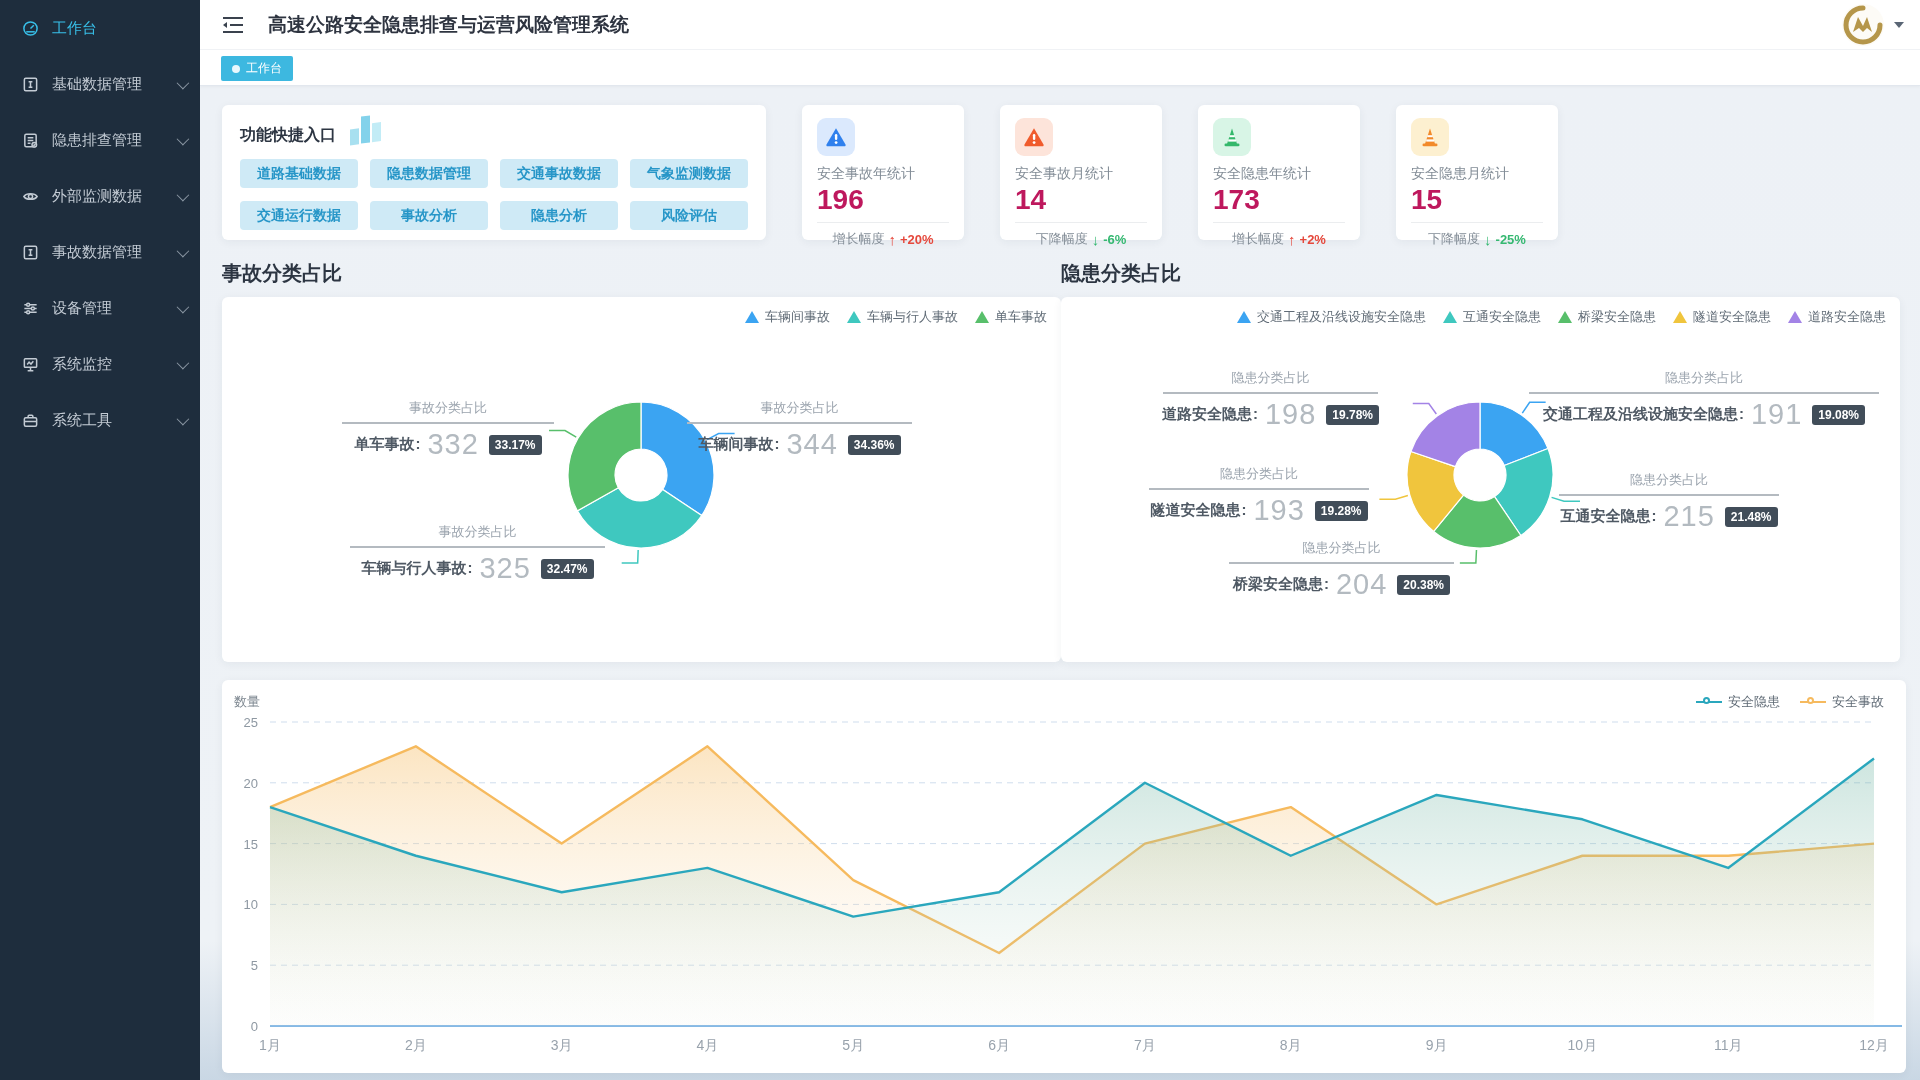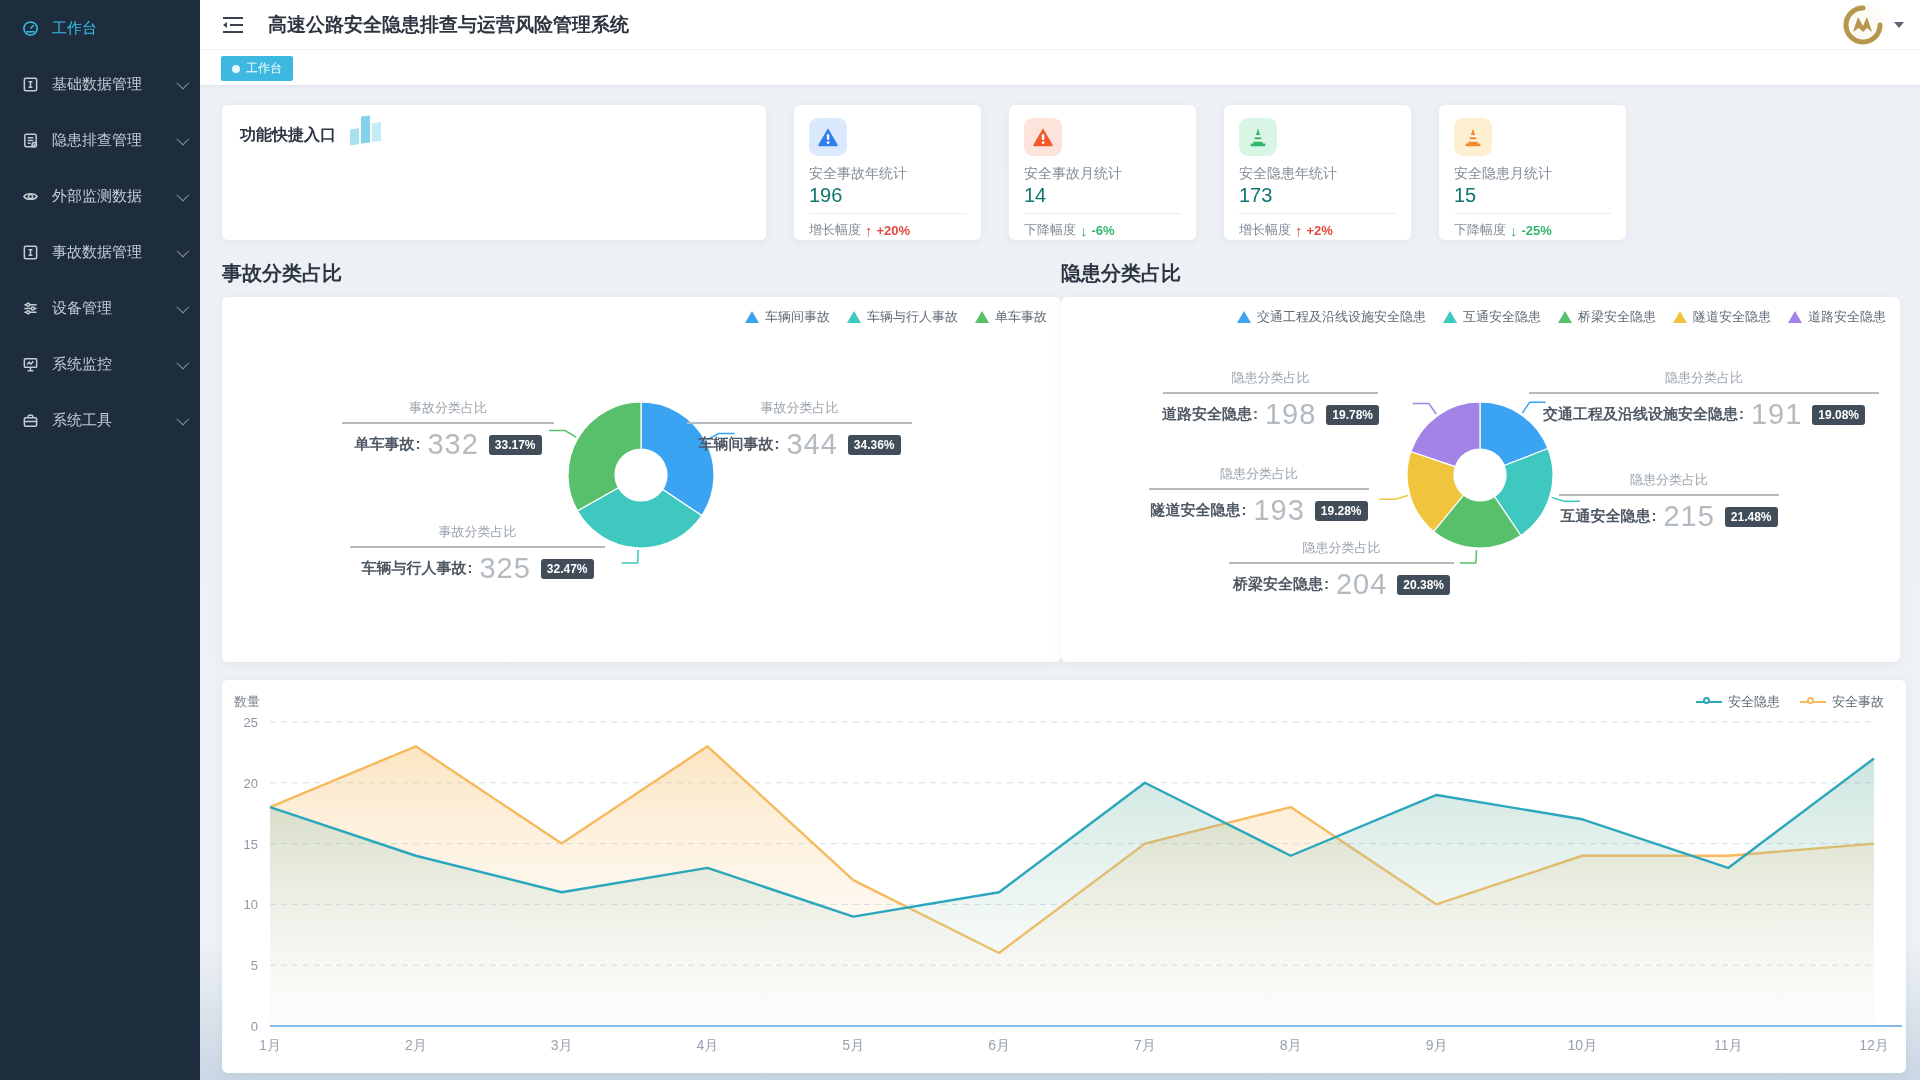--- a/index.html
+++ b/index.html
@@ -42,28 +42,28 @@
 
   
   .row1 { display:flex; }
   .quick-card { width:544px; height:135px; padding:17px 18px; }
   .quick-head { display:flex; align-items:center; }
   .quick-title { font-size:16px; font-weight:bold; color:#2c3542; }
   .quick-3d { width:40px; height:34px; margin-left:10px; margin-top:-8px; }
   .quick-grid { display:grid; grid-template-columns:repeat(4,118px); gap:13px 12px; margin-top:11px; }
   .qbtn { height:29px; background:#cfeaf6; color:#2796c8; font-size:14px; font-weight:600;
     border:none; border-radius:4px; cursor:pointer; font-family:inherit; }
-  .stat-card { width:187px; height:135px; margin-left:28px; padding:13px 15px; }
+  .stat-card { width:162px; height:135px; margin-left:36px; padding:13px 15px; }
   .row1 .stat-card:first-of-type { margin-left:50px; }
   .stat-ico { width:38px; height:38px; border-radius:9px; display:flex; align-items:center; justify-content:center; }
   .stat-ico svg { width:24px; height:24px; }
   .stat-label { font-size:14px; color:#828c96; margin-top:9px; }
-  .stat-value { font-size:20px; font-weight:normal; color:#0f766e; margin-top:1px; }
+  .stat-value { font-size:28px; font-weight:bold; color:#be185d; margin-top:1px; }
   .stat-divider { border-top:1px solid #ebedef; margin:6px 0 7px; }
-  .stat-foot { display:flex; align-items:center; font-size:13px; color:#828c96; }
+  .stat-foot { display:flex; align-items:center; font-size:13px; color:#828c96;justify-content:center; }
   .stat-arrow { font-weight:bold; font-size:15px; margin:0 4px; }
   .stat-arrow.up, .stat-pct.up { color:#e5483c; }
   .stat-arrow.down, .stat-pct.down { color:#35b871; }
   .stat-pct { font-size:13px; font-weight:600; }
 
   
   .charts-row { display:flex; margin-top:20px; }
   .chart-col { flex:1; min-width:0; }
   .section-title { font-size:20px; font-weight:bold; color:#2c3542; margin:0 0 10px 0; }
   .pie-card { position:relative; height:365px; }
@@ -218,20 +218,30 @@
         <span class="quick-title">功能快捷入口</span>
         <span class="quick-3d">
           <svg viewBox="0 0 40 34">
               <g opacity="0.85">
                 <rect x="4" y="16" width="9" height="16" fill="#9adbee" transform="skewY(-8)"></rect>
                 <rect x="15" y="4" width="9" height="27" fill="#6ecbe8" transform="skewY(-6)"></rect>
                 <rect x="26" y="13" width="9" height="19" fill="#b8e9f5" transform="skewY(-8)"></rect>
               </g>
             </svg>
         </span>
+      </div>
+      <div class="quick-grid">
+        <button class="qbtn">道路基础数据</button>
+        <button class="qbtn">隐患数据管理</button>
+        <button class="qbtn">交通事故数据</button>
+        <button class="qbtn">气象监测数据</button>
+        <button class="qbtn">交通运行数据</button>
+        <button class="qbtn">事故分析</button>
+        <button class="qbtn">隐患分析</button>
+        <button class="qbtn">风险评估</button>
       </div>
     </section>
 
     <section class="card stat-card">
       <span class="stat-ico" style="background: rgb(219, 233, 253); color: rgb(47, 128, 237);">
         <svg viewBox="0 0 24 24">
             <path d="M12 3.2 L21.5 19.5 a1.2 1.2 0 0 1 -1 1.8 H3.5 a1.2 1.2 0 0 1 -1 -1.8 Z" fill="currentColor"></path>
             <rect x="10.9" y="9" width="2.4" height="6" rx="1.2" fill="#fff"></rect>
             <circle cx="12.1" cy="17.6" r="1.4" fill="#fff"></circle>
           </svg>

